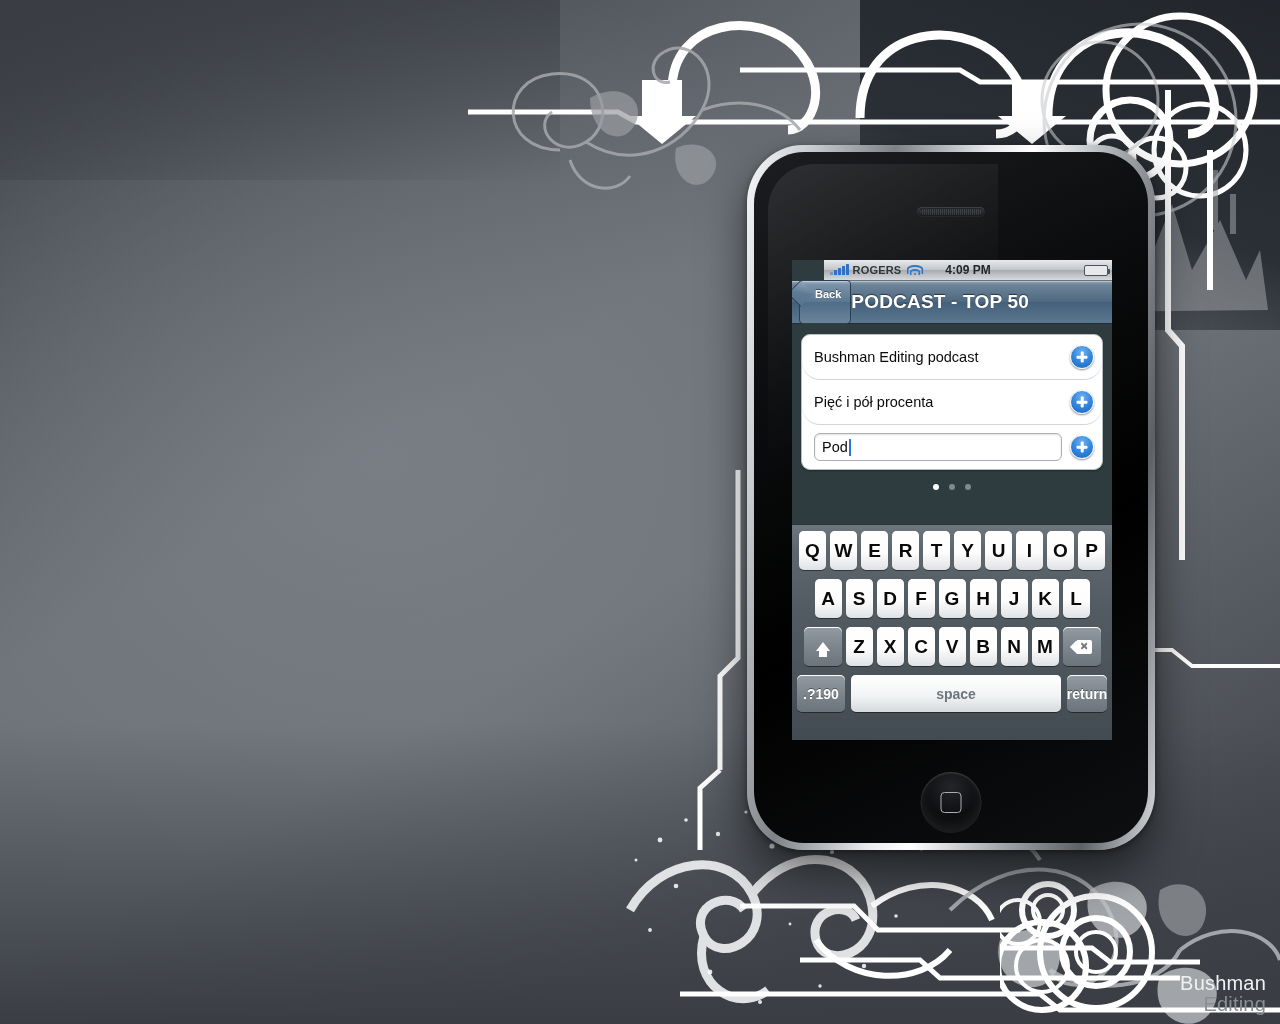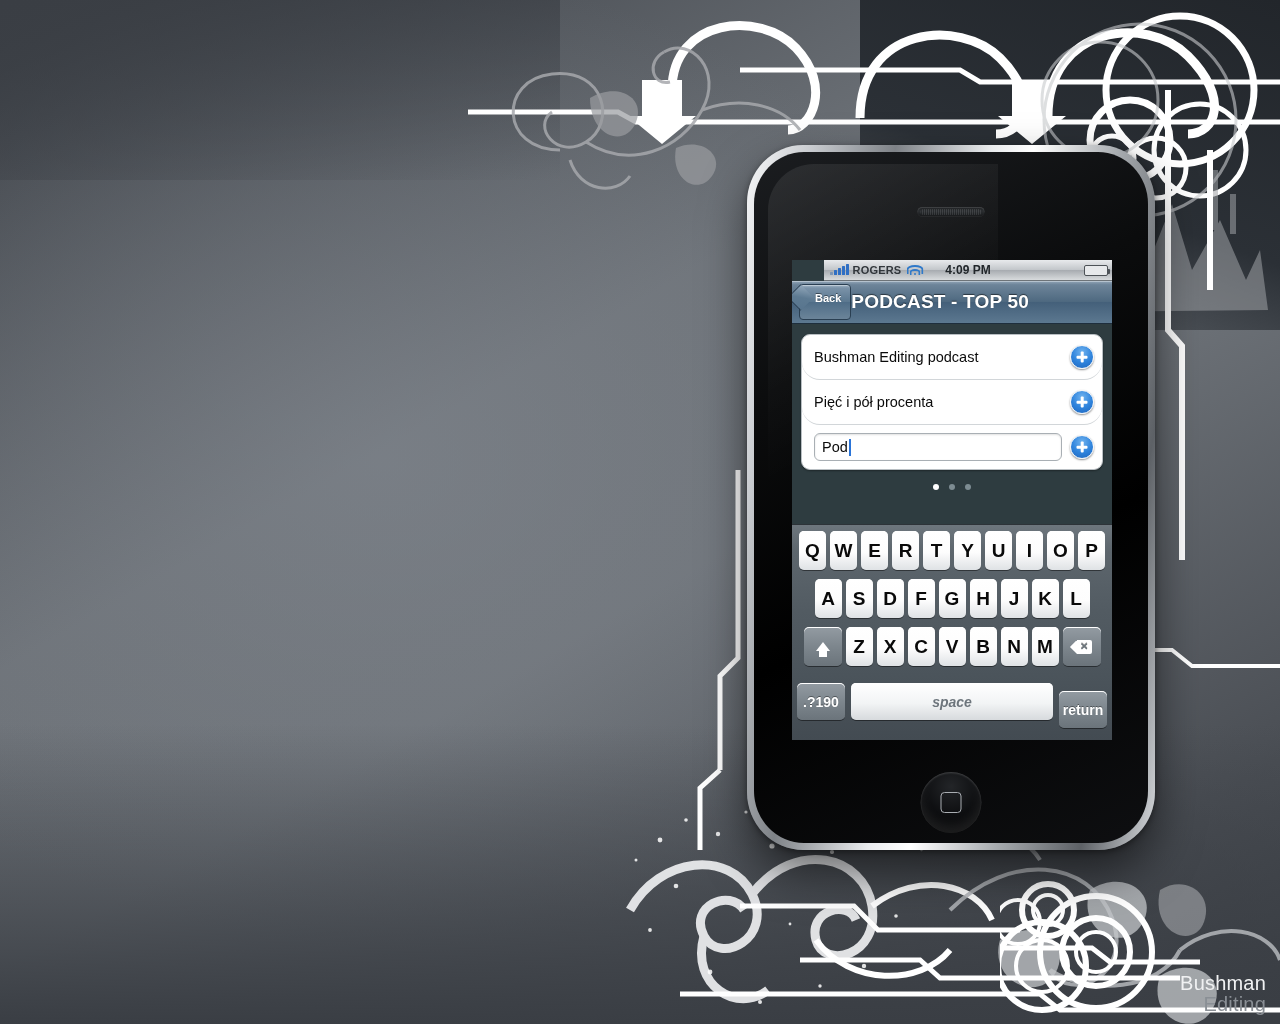--- a/index.html
+++ b/index.html
@@ -117,21 +117,21 @@
 
   
   #navbar{
     height:42px;display:flex;align-items:center;padding:0 7px;position:relative;
     background:linear-gradient(180deg,#8fa3b6 0%,#6b8399 8%,#4d687f 50%,#43607a 52%,#6e8losing 100%);
     background:linear-gradient(180deg,#93a6b8 0%,#6d8499 9%,#4e6980 49%,#44607a 51%,#5c7890 100%);
     border-bottom:1px solid #1e2e3d;
     box-shadow:inset 0 1px 0 rgba(255,255,255,0.35);
   }
   #back-button{
-    height:26px;display:flex;align-items:center;padding:0 9px 8px 15px;
+    height:26px;display:flex;align-items:center;padding:0 9px 16px 15px;
     background:linear-gradient(180deg,#a2b5c6 0%,#7a92a8 9%,#5b7890 49%,#4f6d87 51%,#6b8499 100%);
     border:1px solid #2a3f52;border-radius:4px;
     color:#fff;font-size:11px;font-weight:bold;
     text-shadow:0 -1px 0 rgba(0,0,0,0.45);
     position:relative;
     box-shadow:inset 0 1px 0 rgba(255,255,255,0.35);
     cursor:pointer;
   }
   #back-button::before{
     content:"";position:absolute;left:-9px;top:3px;width:18px;height:18px;
@@ -210,23 +210,22 @@
   .key.dark{
     background:linear-gradient(180deg,#939ba2 0%,#7d868d 50%,#6b747b 100%);
     color:#fff;text-shadow:0 -1px 0 rgba(0,0,0,0.4);
   }
   .key.shift,.key.del{width:38px;}
   .key.num{width:48px;height:37px;font-size:14px;}
   .key.space{
     flex:1;height:37px;font-size:14px;color:#6d757c;font-weight:bold;
     background:linear-gradient(180deg,#ffffff 0%,#f2f4f5 55%,#d7dadd 100%);
     text-shadow:none;
-    font-style:italic;
-  }
-  .key.ret{width:48px;height:37px;font-size:14px;margin-top:16px;}
+  }
+  .key.ret{width:40px;height:37px;font-size:14px;}
   .shift-arrow{
     width:0;height:0;border-left:7px solid transparent;border-right:7px solid transparent;
     border-bottom:9px solid #fff;position:relative;
   }
   .shift-arrow::after{
     content:"";position:absolute;left:-4px;top:9px;width:8px;height:6px;background:#fff;
   }
   .del-glyph{
     width:20px;height:14px;position:relative;display:flex;align-items:center;justify-content:flex-end;
   }

